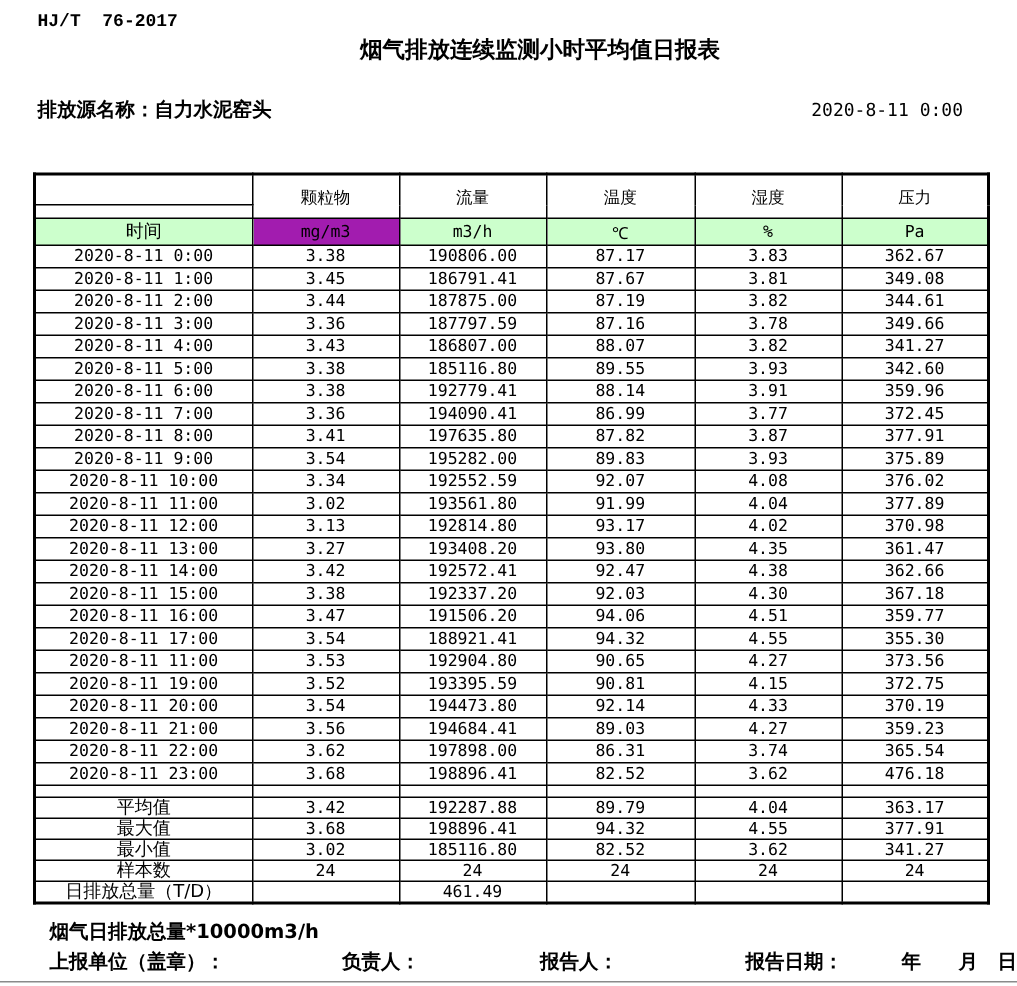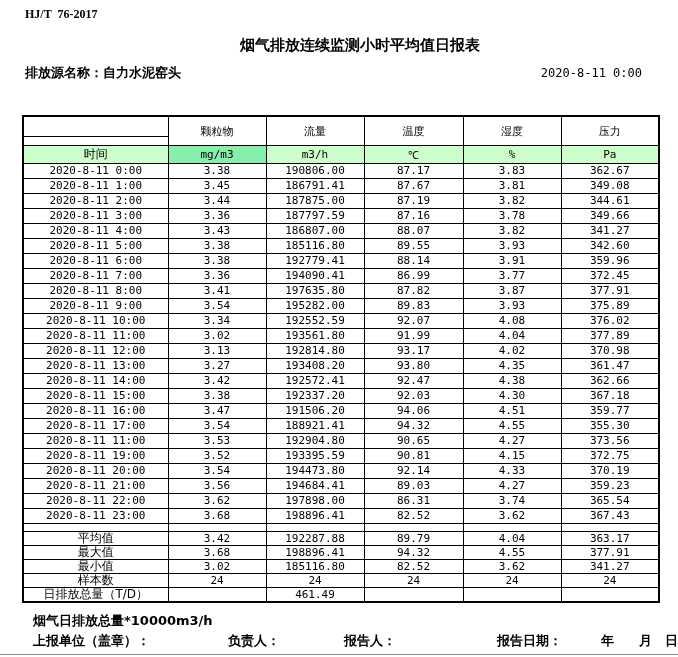--- a/index.html
+++ b/index.html
@@ -1,20 +1,20 @@
 <!DOCTYPE html>
 <html><head>
 <meta charset="utf-8">
 <style>
   html,body{margin:0;padding:0;background:#fff;}
   .page{position:relative;width:678px;height:657px;background:#fff;overflow:hidden;
         font-family:"DejaVu Sans",sans-serif;color:#000;}
   .std{position:absolute;left:25px;top:7px;font-weight:bold;font-size:12px;
-       font-family:Liberation Serif, serif;white-space:pre;}
-  .title{position:absolute;left:0;top:36px;width:100%;box-sizing:border-box;padding-left:42px;
+       font-family:Liberation Mono, monospace;white-space:pre;}
+  .title{position:absolute;left:0;top:24px;width:100%;box-sizing:border-box;padding-left:42px;
          text-align:center;font-weight:bold;font-size:15px;}
   .meta{position:absolute;left:25px;top:64px;font-weight:bold;font-size:13px;}
   .src-name{}
   .rpt-date{position:absolute;right:36px;top:66px;font-weight:normal;font-size:12px;
             font-family:"DejaVu Sans Mono",monospace;}
   table.rpt{position:absolute;left:22px;top:115px;width:636px;border-collapse:collapse;
             table-layout:fixed;border:2px solid #000;}
   table.rpt td{border:1px solid #000;text-align:center;padding:0;overflow:hidden;
                white-space:nowrap;font-size:11px;}
   tr.hr1 td{height:19px;}
@@ -22,21 +22,21 @@
   td.param{font-size:13px;font-weight:normal;}
   tr.unitrow td{height:13px;background:#ccffcc;font-size:11px;
                 font-family:"DejaVu Sans Mono",monospace;}
   tr.unitrow td.timehead{font-size:12px;font-family:"DejaVu Sans",sans-serif;}
   tr.datarow td{height:14px;line-height:14px;font-family:"DejaVu Sans Mono",monospace;}
   tr.blankrow td{height:7px;}
   tr.sumrow td{height:13px;line-height:13px;font-family:"DejaVu Sans Mono",monospace;}
   tr.sumrow td.sumlabel{font-family:"DejaVu Sans",sans-serif;font-size:12px;}
   .note{position:absolute;left:33px;top:612px;font-weight:bold;font-size:13px;}
   .sign{position:absolute;top:632px;font-weight:bold;font-size:13px;white-space:nowrap;}
-  .s1{left:33px;}.s2{left:228px;}.s3{left:344px;}.s4{left:497px;}
+  .s1{left:33px;}.s2{left:228px;}.s3{left:360px;}.s4{left:497px;}
   .s5{left:601px;}.s6{left:639px;}.s7{left:665px;}
   .bottom-rule{position:absolute;left:0;top:654px;width:678px;border-top:1px solid #8a8a8a;}
 </style>
 </head>
 <body>
 
 <div class="page">
 
   <div class="std">HJ/T  76-2017</div>
   <div class="title">烟气排放连续监测小时平均值日报表</div>
@@ -62,21 +62,21 @@
         <td rowspan="2" class="param">流量</td>
         <td rowspan="2" class="param">温度</td>
         <td rowspan="2" class="param">湿度</td>
         <td rowspan="2" class="param">压力</td>
       </tr>
       <tr class="hr2">
         <td></td>
       </tr>
       <tr class="unitrow">
         <td class="timehead" style="background: rgb(204, 255, 204);">时间</td>
-        <td style="background: #86efac;">mg/m3</td>
+        <td style="background: #a21caf;">mg/m3</td>
         <td style="background: rgb(204, 255, 204); text-align: center;">m3/h</td>
         <td style="background: rgb(204, 255, 204);">℃</td>
         <td style="background: rgb(204, 255, 204);">%</td>
         <td style="background: rgb(204, 255, 204);">Pa</td>
       </tr>
     </thead>
     <tbody id="table-body">
         <tr class="datarow">
           <td>2020-8-11 0:00</td>
           <td>3.38</td>
@@ -260,21 +260,21 @@
           <td>86.31</td>
           <td>3.74</td>
           <td>365.54</td>
         </tr>
         <tr class="datarow">
           <td>2020-8-11 23:00</td>
           <td>3.68</td>
           <td>198896.41</td>
           <td>82.52</td>
           <td>3.62</td>
-          <td>367.43</td>
+          <td>476.18</td>
         </tr>
         <tr class="blankrow">
           <td></td>
           <td></td>
           <td></td>
           <td></td>
           <td></td>
           <td></td>
         </tr>
         <tr class="sumrow">

